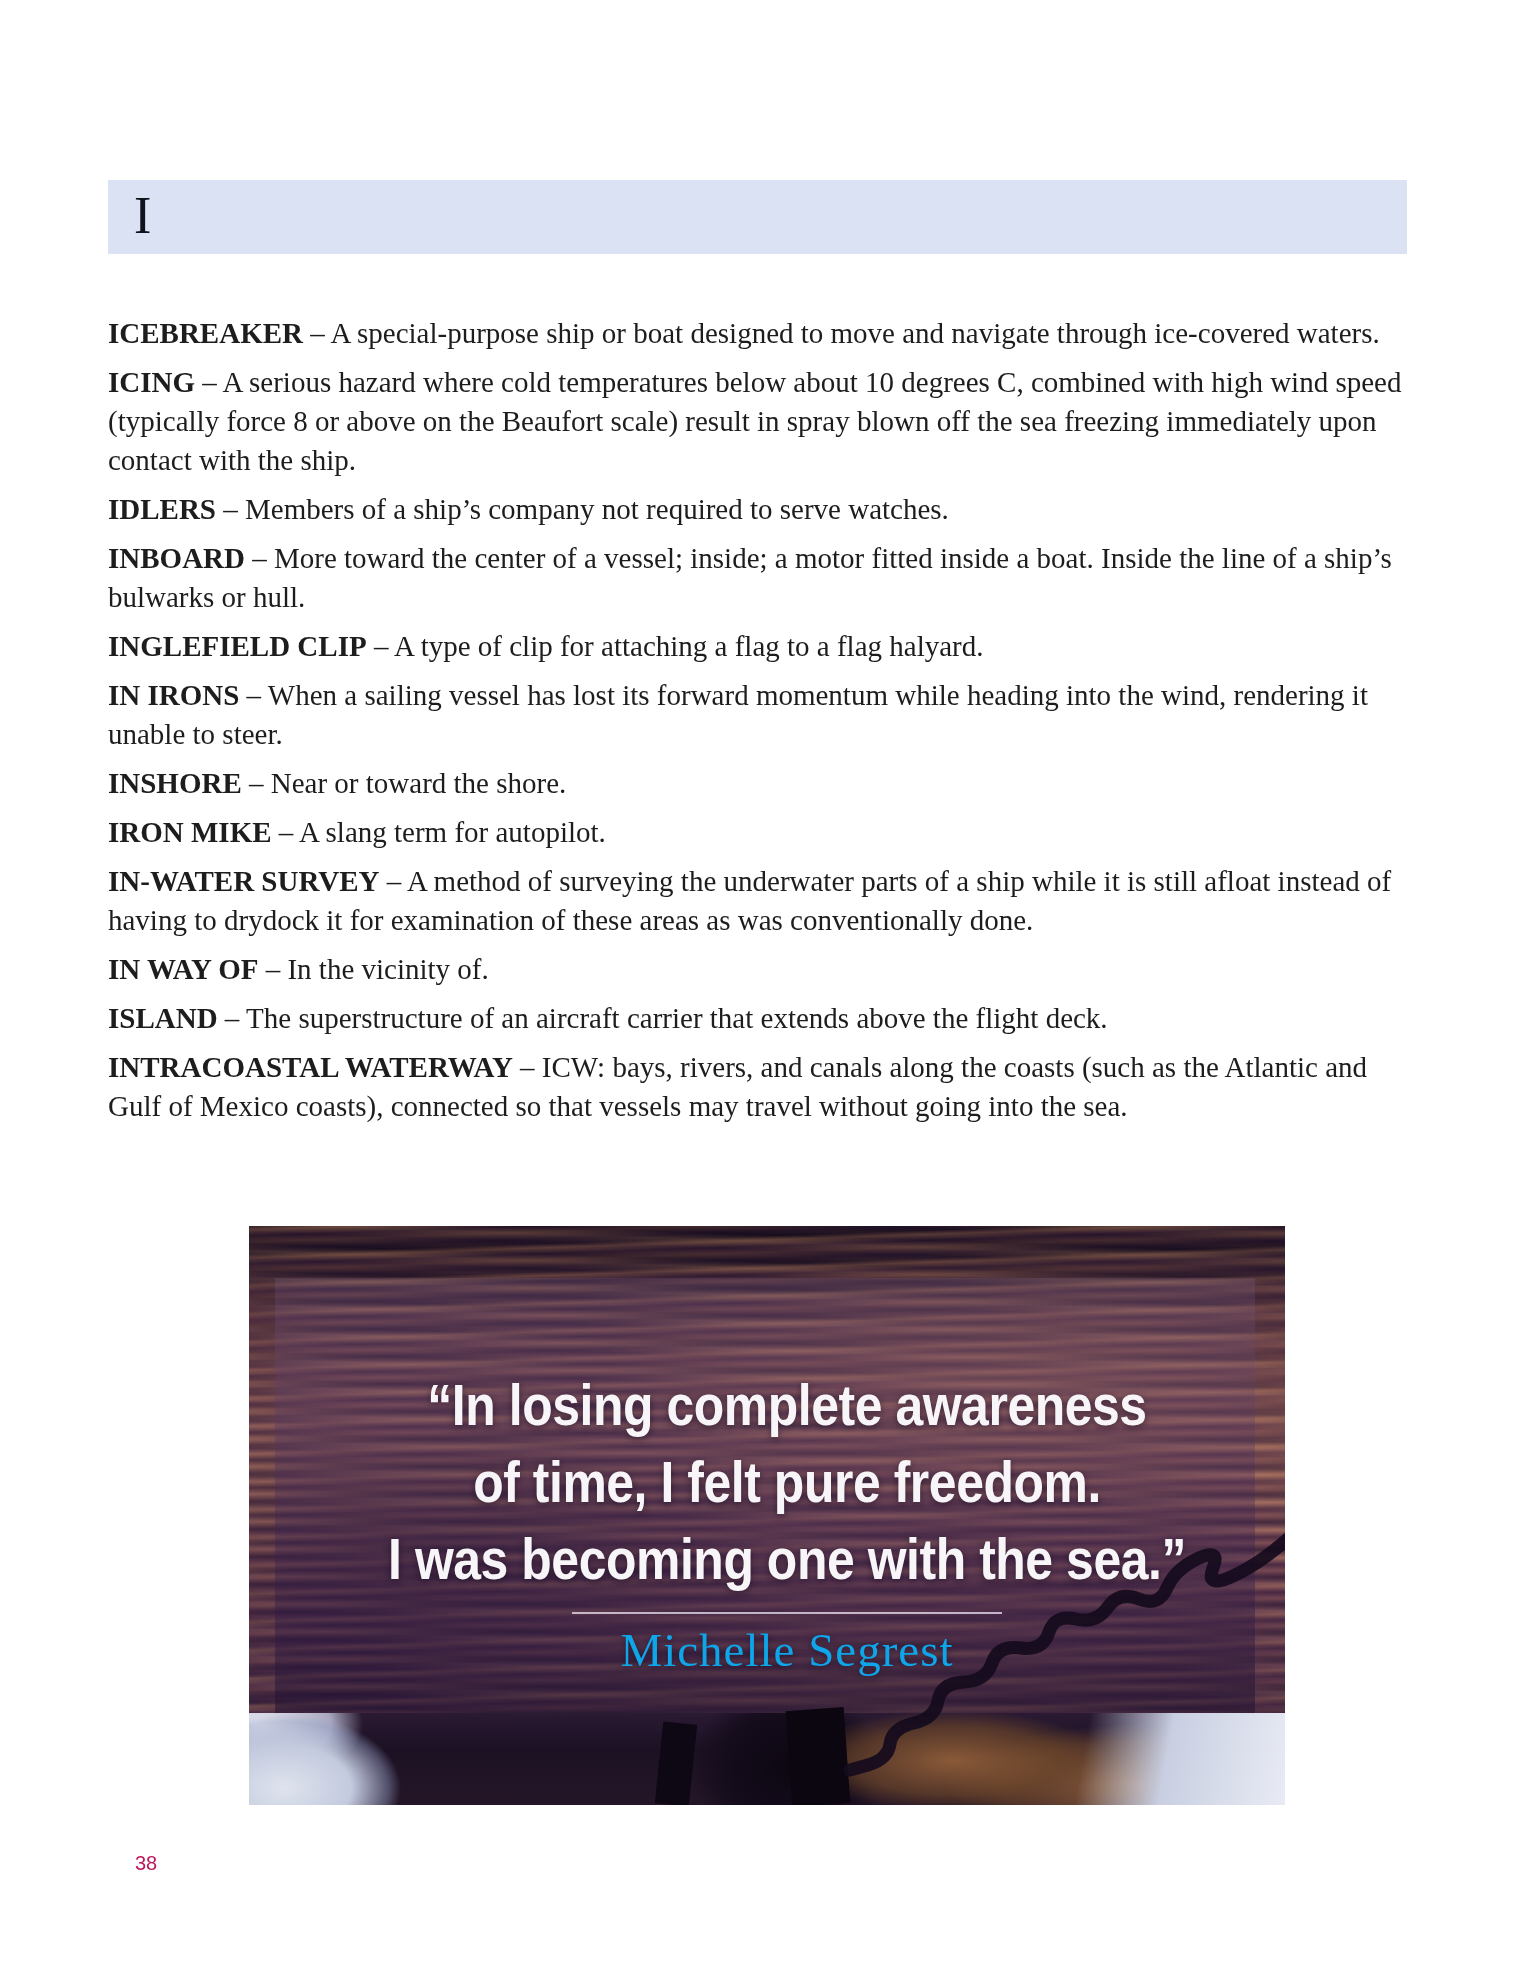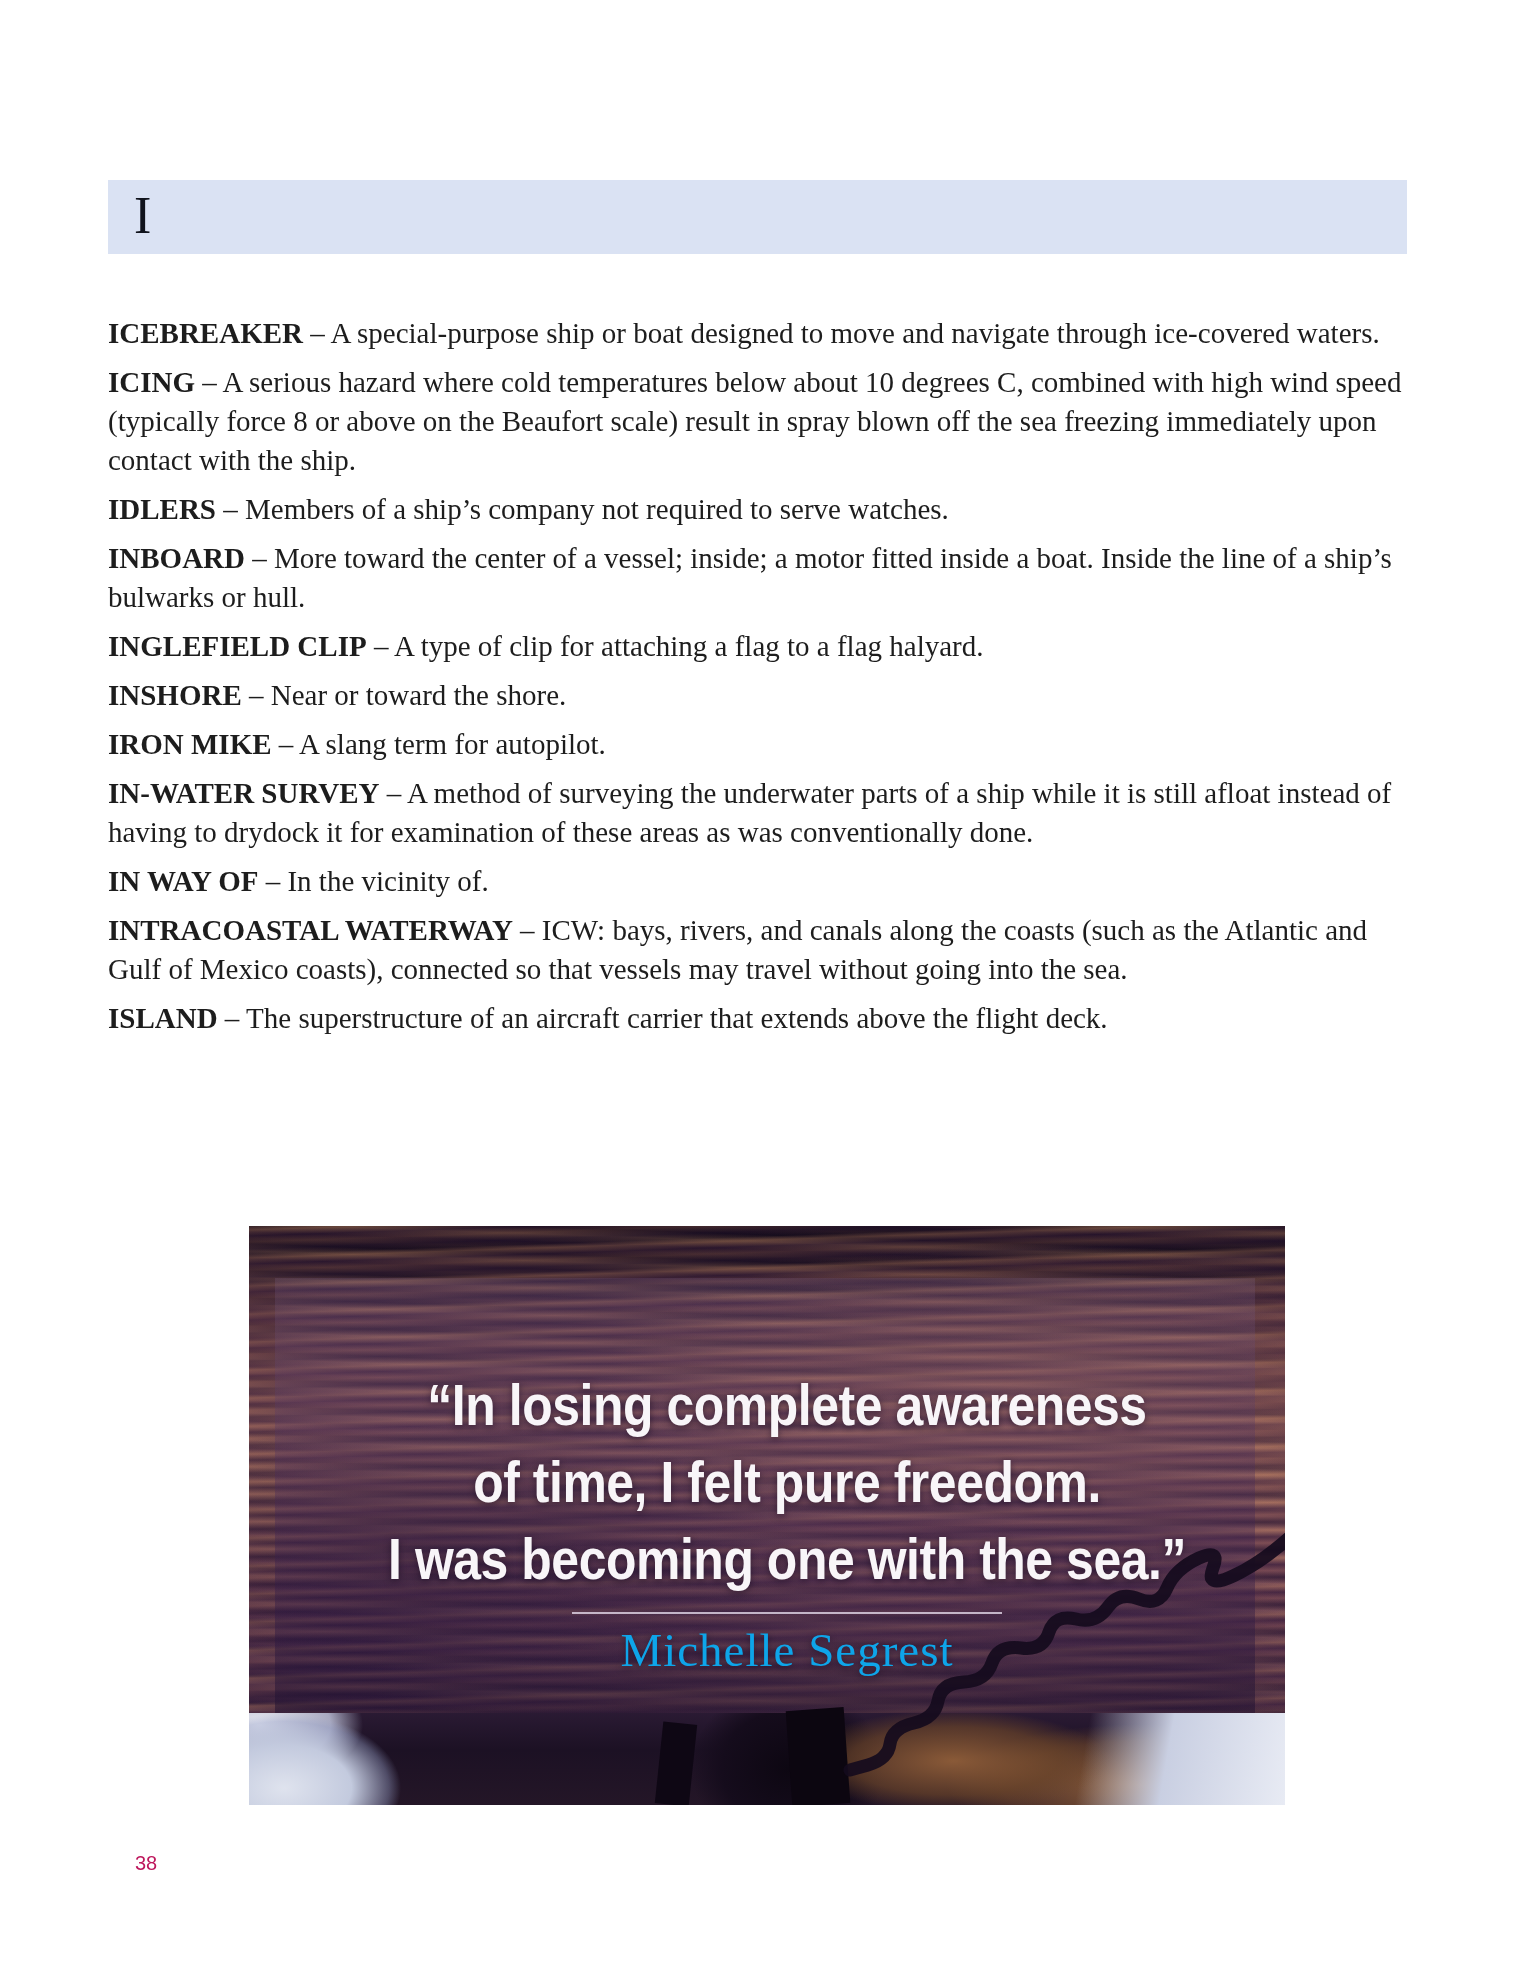--- a/index.html
+++ b/index.html
@@ -104,33 +104,34 @@
     <p class="entry"><b class="term">ICEBREAKER</b><span> – </span><span>A special-purpose ship or boat designed to move and navigate through ice-covered waters.</span></p>
 
     <p class="entry"><b class="term">ICING</b><span> – </span><span>A serious hazard where cold temperatures below about 10 degrees C, combined with high wind speed (typically force 8 or above on the Beaufort scale) result in spray blown off the sea freezing immediately upon contact with the ship.</span></p>
 
     <p class="entry"><b class="term">IDLERS</b><span> – </span><span>Members of a ship’s company not required to serve watches.</span></p>
 
     <p class="entry"><b class="term">INBOARD</b><span> – </span><span>More toward the center of a vessel; inside; a motor fitted inside a boat. Inside the line of a ship’s bulwarks or hull.</span></p>
 
     <p class="entry"><b class="term">INGLEFIELD CLIP</b><span> – </span><span>A type of clip for attaching a flag to a flag halyard.</span></p>
 
+    <p class="entry"><b class="term">IN IRONS</b><span> – </span><span>When a sailing vessel has lost its forward momentum while heading into the wind, rendering it unable to steer.</span></p>
 
     <p class="entry"><b class="term">INSHORE</b><span> – </span><span>Near or toward the shore.</span></p>
 
     <p class="entry"><b class="term">IRON MIKE</b><span> – </span><span>A slang term for autopilot.</span></p>
 
 
     <p class="entry"><b class="term">IN-WATER SURVEY</b><span> – </span><span>A method of surveying the underwater parts of a ship while it is still afloat instead of having to drydock it for examination of these areas as was conventionally done.</span></p>
 
     <p class="entry"><b class="term">IN WAY OF</b><span> – </span><span>In the vicinity of.</span></p>
 
+    <p class="entry"><b class="term">ISLAND</b><span> – </span><span>The superstructure of an aircraft carrier that extends above the flight deck.</span></p>
+
     <p class="entry"><b class="term">INTRACOASTAL WATERWAY</b><span> – </span><span>ICW: bays, rivers, and canals along the coasts (such as the Atlantic and Gulf of Mexico coasts), connected so that vessels may travel without going into the sea.</span></p>
-
-    <p class="entry"><b class="term">ISLAND</b><span> – </span><span>The superstructure of an aircraft carrier that extends above the flight deck.</span></p>
   </section>
 
   <figure class="photo" style="margin:8px" aria-label="Sunset-colored sea with sailboat rigging and a quote overlay">
     <div class="sea"></div>
     <div class="overlay-panel"></div>
     <div class="photo-bottom"></div>
     <div class="mast-a"></div>
     <div class="mast-b"></div>
     <svg class="rope" width="1036" height="579" viewBox="0 0 1036 579">
       <path d="M1040,312 q-30,26 -56,38 q-28,13 -20,-8 q8,-20 -14,-10 q-24,11 -32,30 q-8,19 -28,11 q-20,-8 -31,8 q-12,17 -32,12 q-21,-5 -27,13 q-6,19 -28,16 q-23,-3 -29,15 q-6,18 -28,19 q-23,1 -26,19 q-3,17 -24,22 q-22,5 -24,21 q-2,15 -22,21 l-18,5" fill="none" stroke="#150b1d" stroke-width="13" stroke-linecap="round" opacity="0.92"></path>

